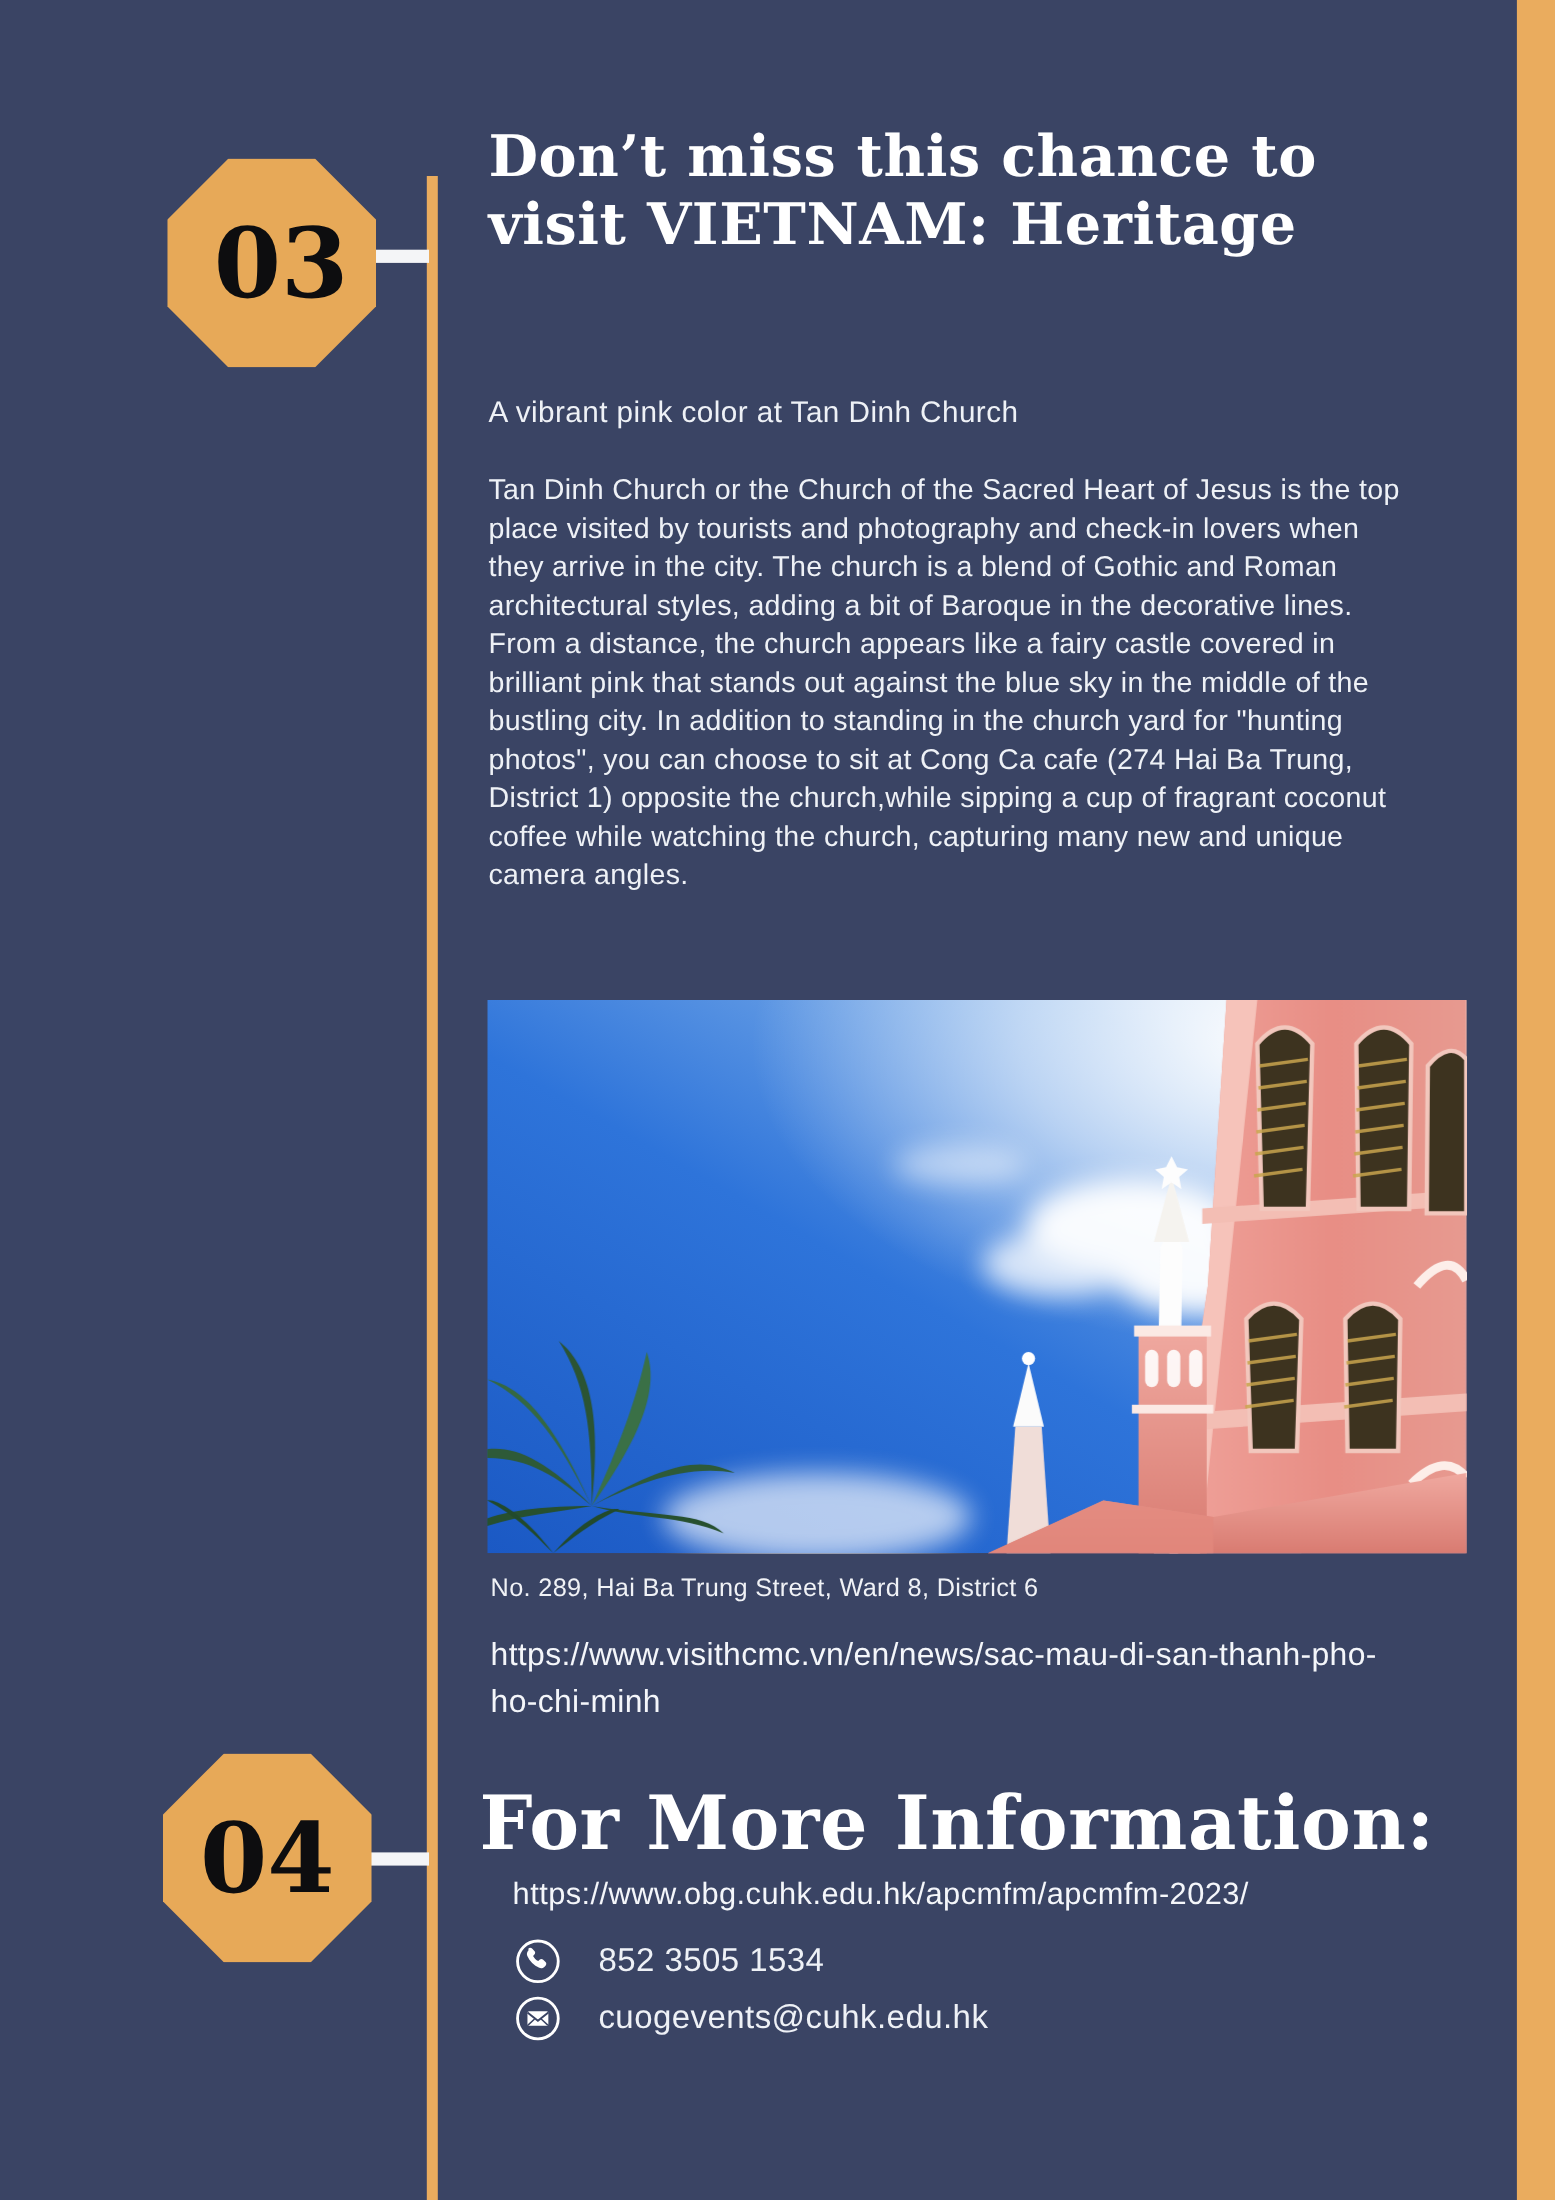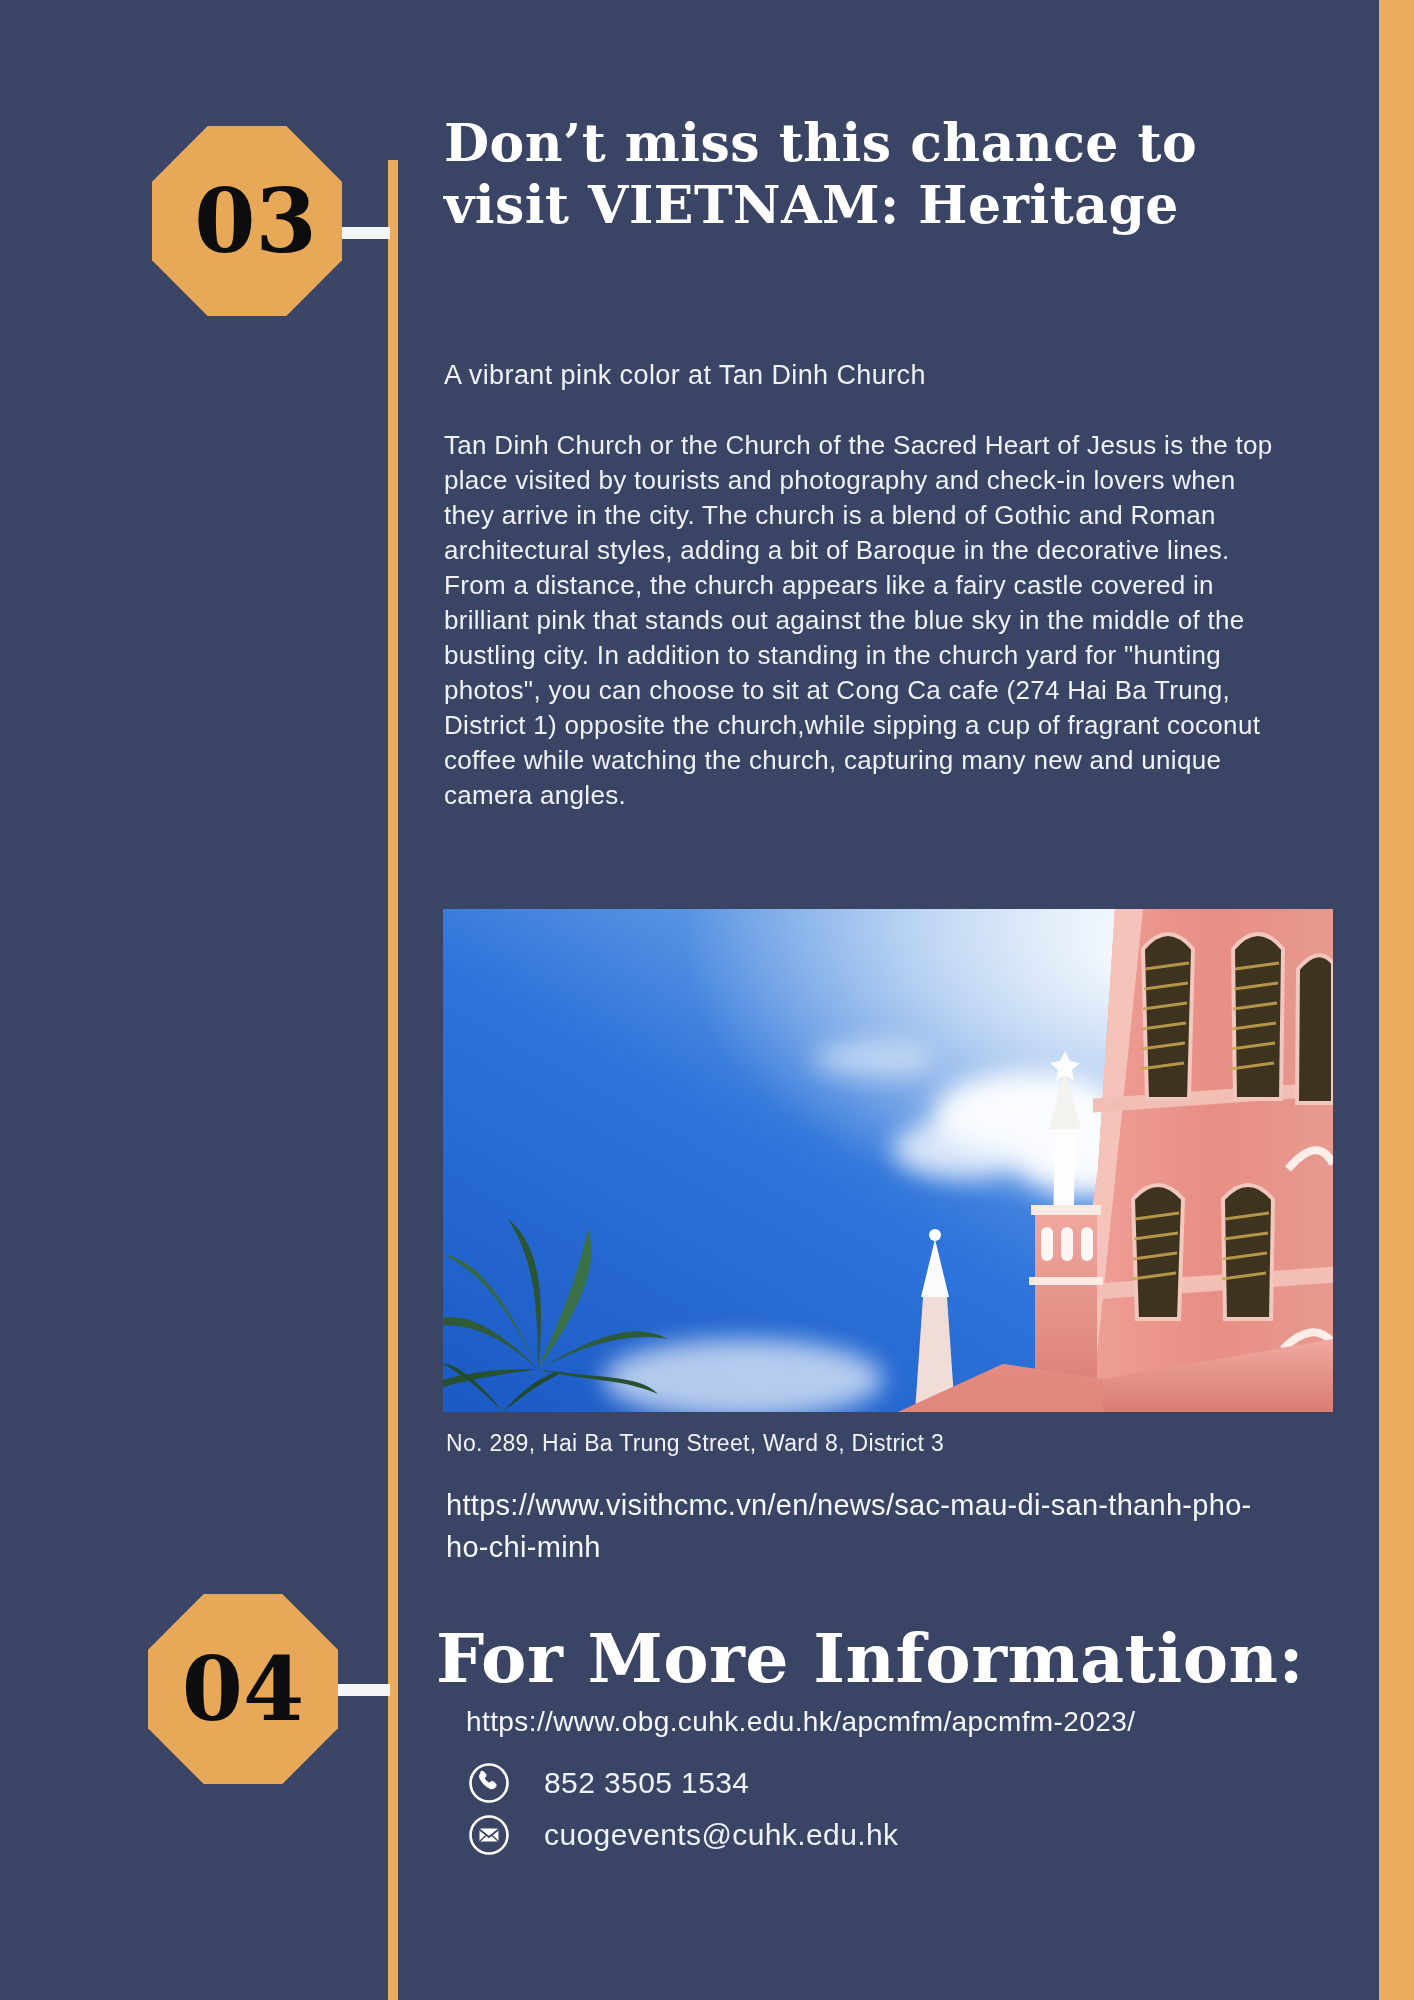--- a/index.html
+++ b/index.html
@@ -22,21 +22,21 @@
   .connector {
     position:absolute; height:12px; background:#f4f5f7;
   }
   .connector.c03 { left:328px; top:227px; width:62px; }
   .connector.c04 { left:326px; top:1684px; width:64px; }
   .octagon {
     position:absolute; width:190px; height:190px; background:#e7a958;
     clip-path:polygon(29.3% 0%, 70.7% 0%, 100% 29.3%, 100% 70.7%, 70.7% 100%, 29.3% 100%, 0% 70.7%, 0% 29.3%);
     display:flex; align-items:center; justify-content:center;
   }
-  .octagon.o03 { left:152px; top:126px;padding-left:17px; }
+  .octagon.o03 { left:152px; top:144px;padding-left:17px; }
   .octagon.o04 { left:148px; top:1594px; }
   .octagon .num {
     font-family:"DejaVu Serif", serif; font-weight:700;
     font-size:88px; color:#0d0d0f; line-height:1;
   }
   
   .headline {
     position:absolute; left:444px; top:112px; width:920px;
     font-family:"DejaVu Serif", serif; font-weight:700;
     font-size:52px; line-height:62px; color:#ffffff;
@@ -223,21 +223,21 @@
       <path d="M0 0 C 60 10 100 5 120 25 C 80 8 40 12 0 0" fill="#27502f"></path>
       <path d="M0 0 C -70 0 -110 10 -135 35 C -90 10 -45 8 0 0" fill="#27502f"></path>
     </g>
     <g transform="translate(60,503)">
       <path d="M0 0 C -30 -40 -55 -50 -60 -48 C -35 -35 -15 -15 0 0" fill="#224a2c"></path>
       <path d="M0 0 C 30 -35 55 -42 60 -40 C 35 -28 15 -12 0 0" fill="#224a2c"></path>
     </g>
   </g>
 </svg>
 
-<div class="caption">No. 289, Hai Ba Trung Street, Ward 8, District 3</div>
+<div class="caption">No. 289, Hai Ba Trung Street, Ward 8, District 6</div>
 
 <div class="link1">https://www.visithcmc.vn/en/news/sac-mau-di-san-thanh-pho-ho-chi-minh</div>
 
 <div class="octagon o04">
   <span class="num">04</span>
 </div>
 
 <div class="info-heading">For More Information:</div>
 
 <div class="link2">https://www.obg.cuhk.edu.hk/apcmfm/apcmfm-2023/</div>

